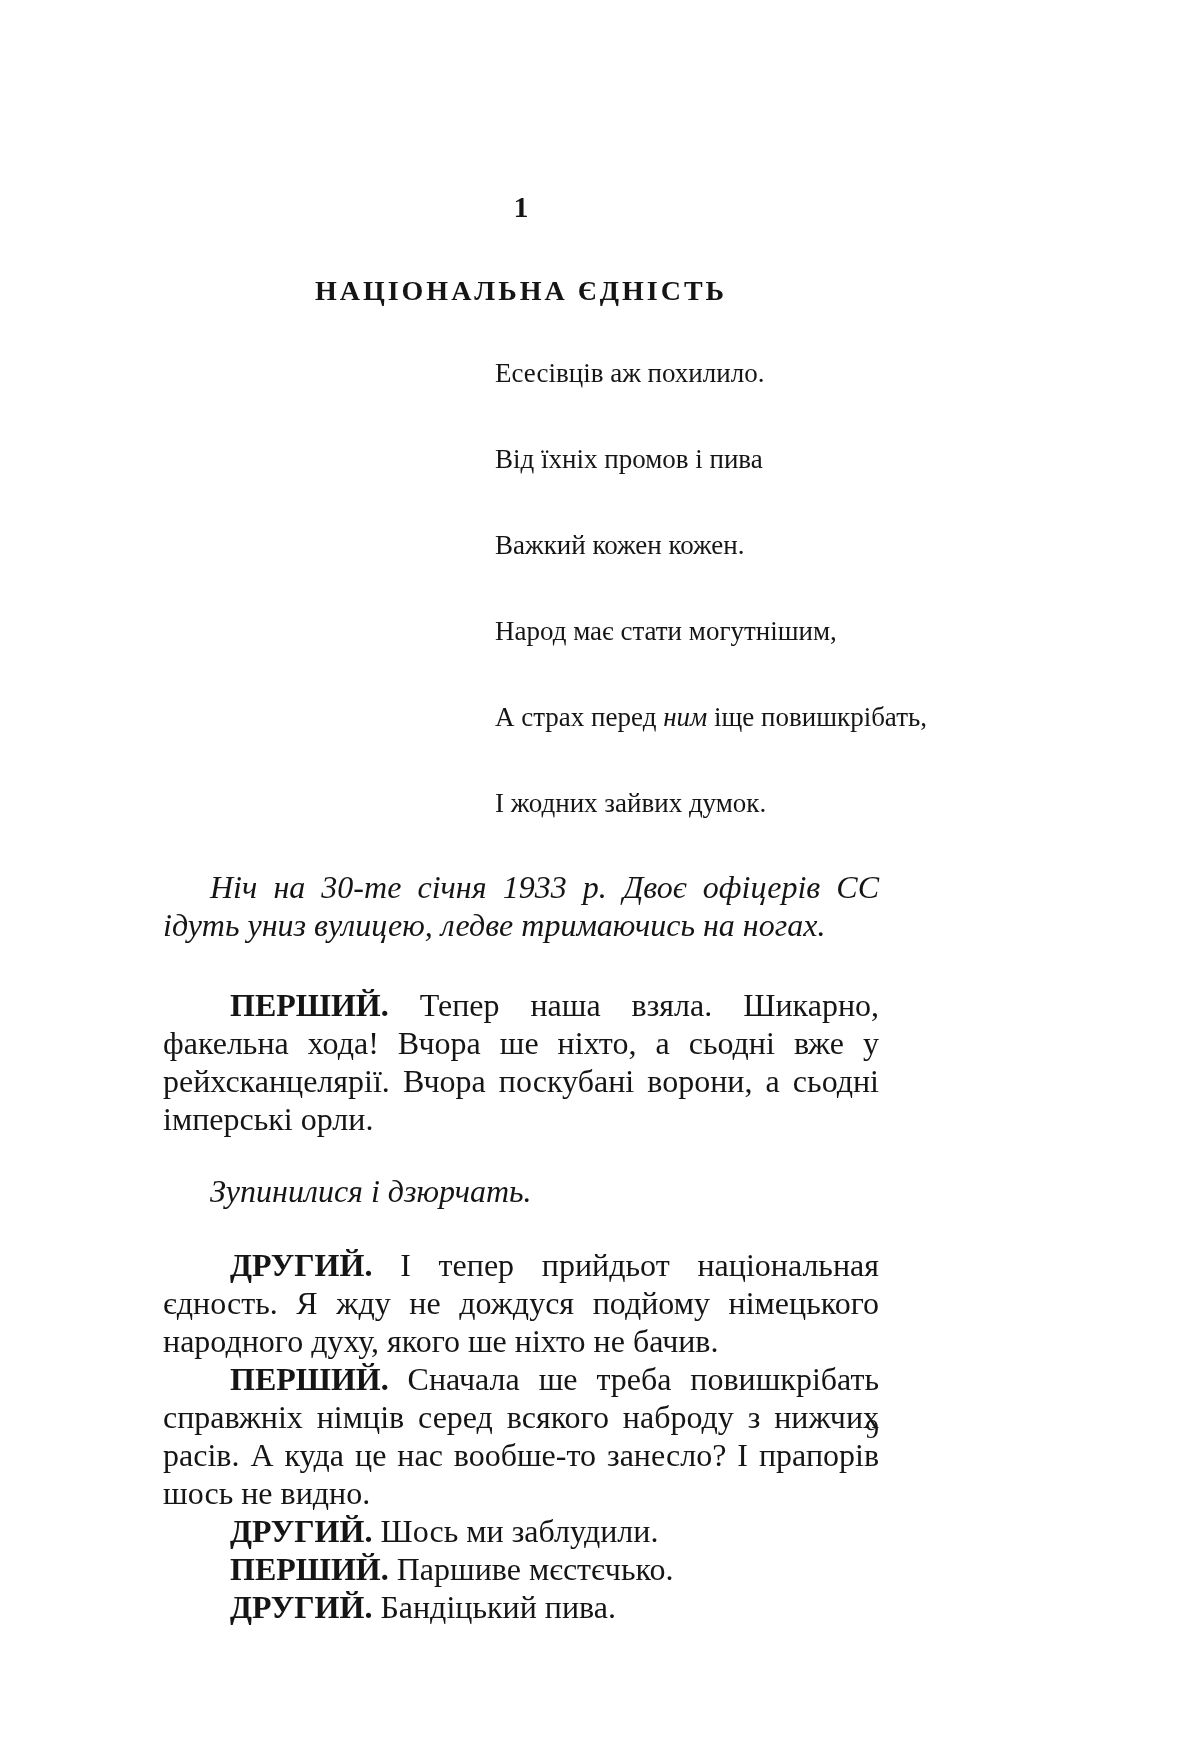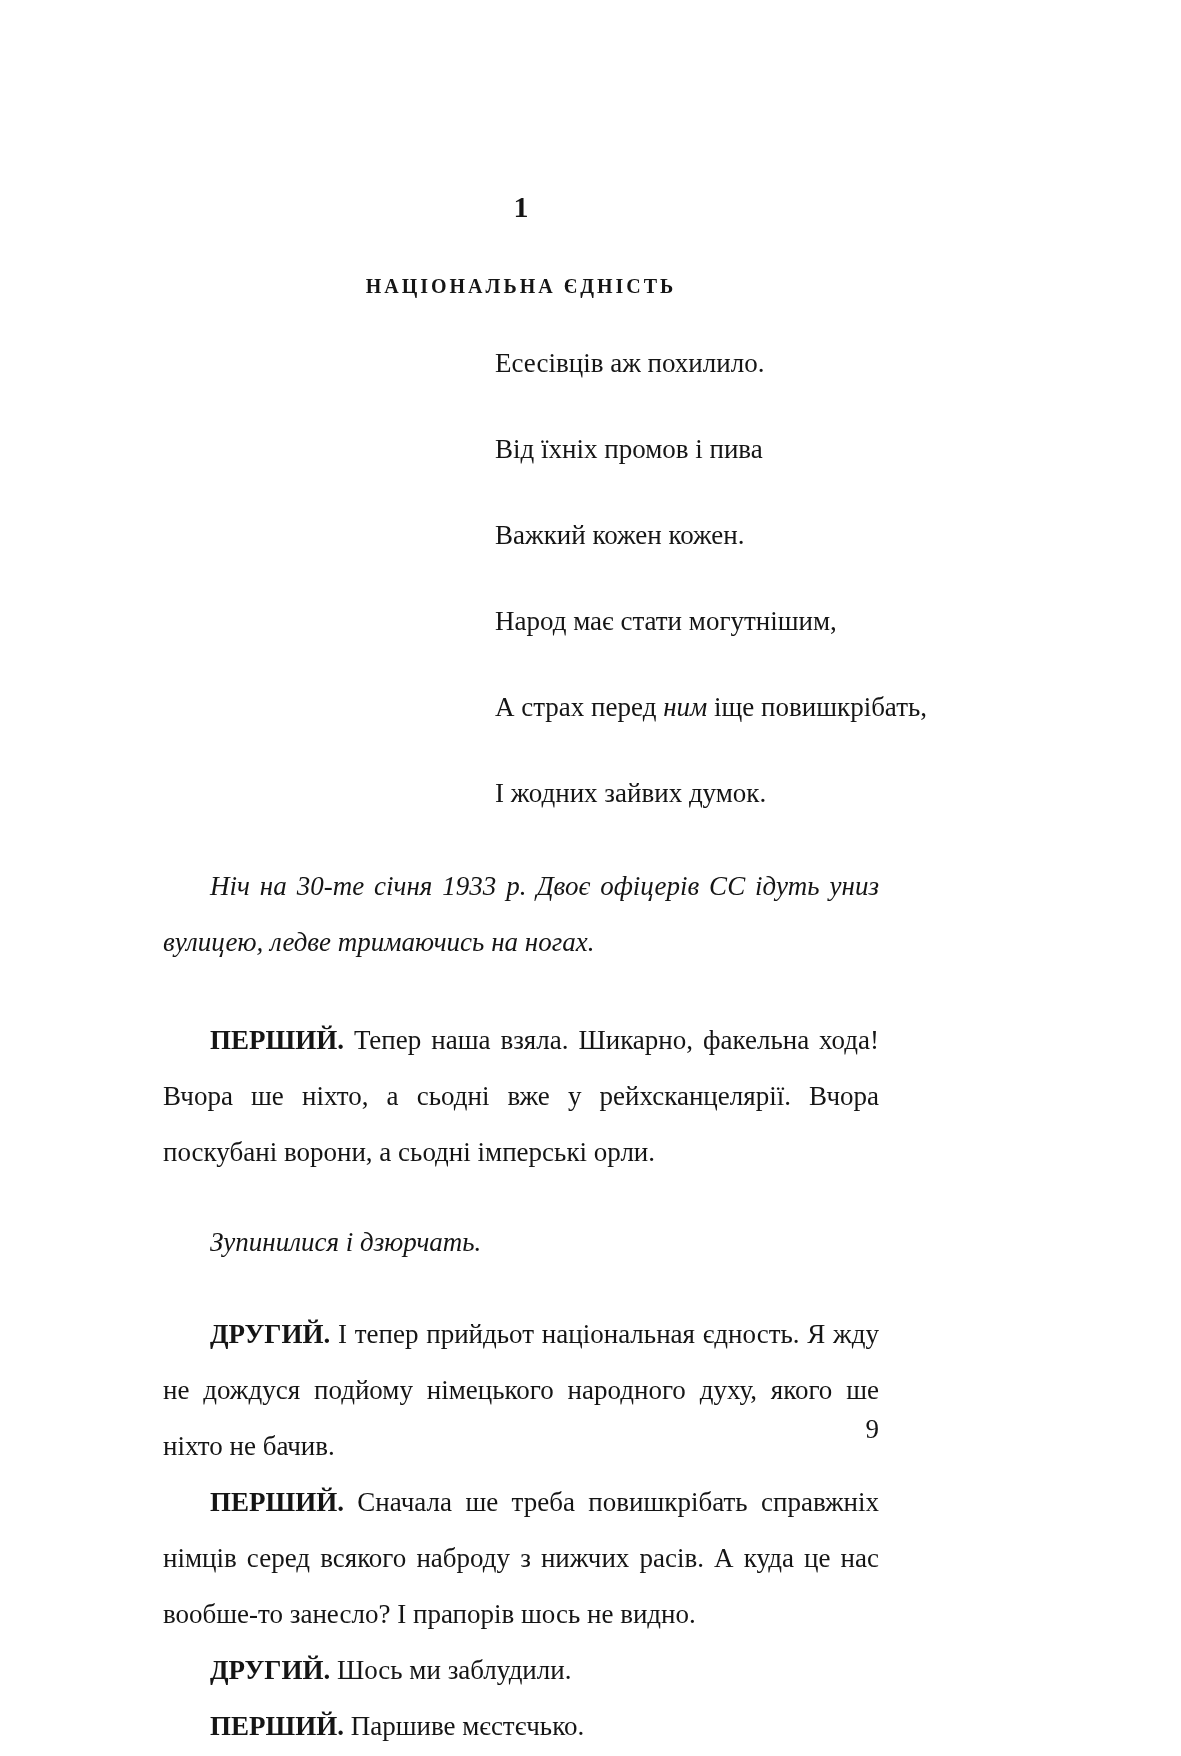--- a/index.html
+++ b/index.html
@@ -23,44 +23,44 @@
     padding-top: 192px;
     text-align: center;
     font-weight: bold;
     font-size: 30px;
     line-height: 1;
   }
   .chapter-title {
     margin-top: 52px;
     text-align: center;
     font-weight: bold;
-    font-size: 20px;
+    font-size: 28px;
     letter-spacing: 3px;
     line-height: 1.2;
   }
   .epigraph {
     margin-top: 42px;
     margin-left: 332px;
     font-size: 27px;
     line-height: 42px;
   }
   .ep-line { white-space: nowrap; margin-top: 44px; }
   .it { font-style: italic; font-family: Liberation Serif, serif; }
   p.body {
-    font-size: 27px;
-    line-height: 56px;
+    font-size: 32px;
+    line-height: 38px;
     text-align: justify;
     text-indent: 47px;
   }
   p.stage-direction { font-style: italic; }
   .sd-first  { margin-top: 44px; }
   .dlg-first { margin-top: 42px; }
   .sd-second { margin-top: 34px; }
   .dlg-second { margin-top: 36px; }
-  .speaker { font-weight: bold; }
+  .speaker { font-weight: bold; margin-left: 20px; }
   .page-number {
     position: absolute;
     left: 163px;
     top: 1408px;
     width: 716px;
     text-align: right;
     font-size: 27px;
     line-height: 42px;
   }
 </style>

